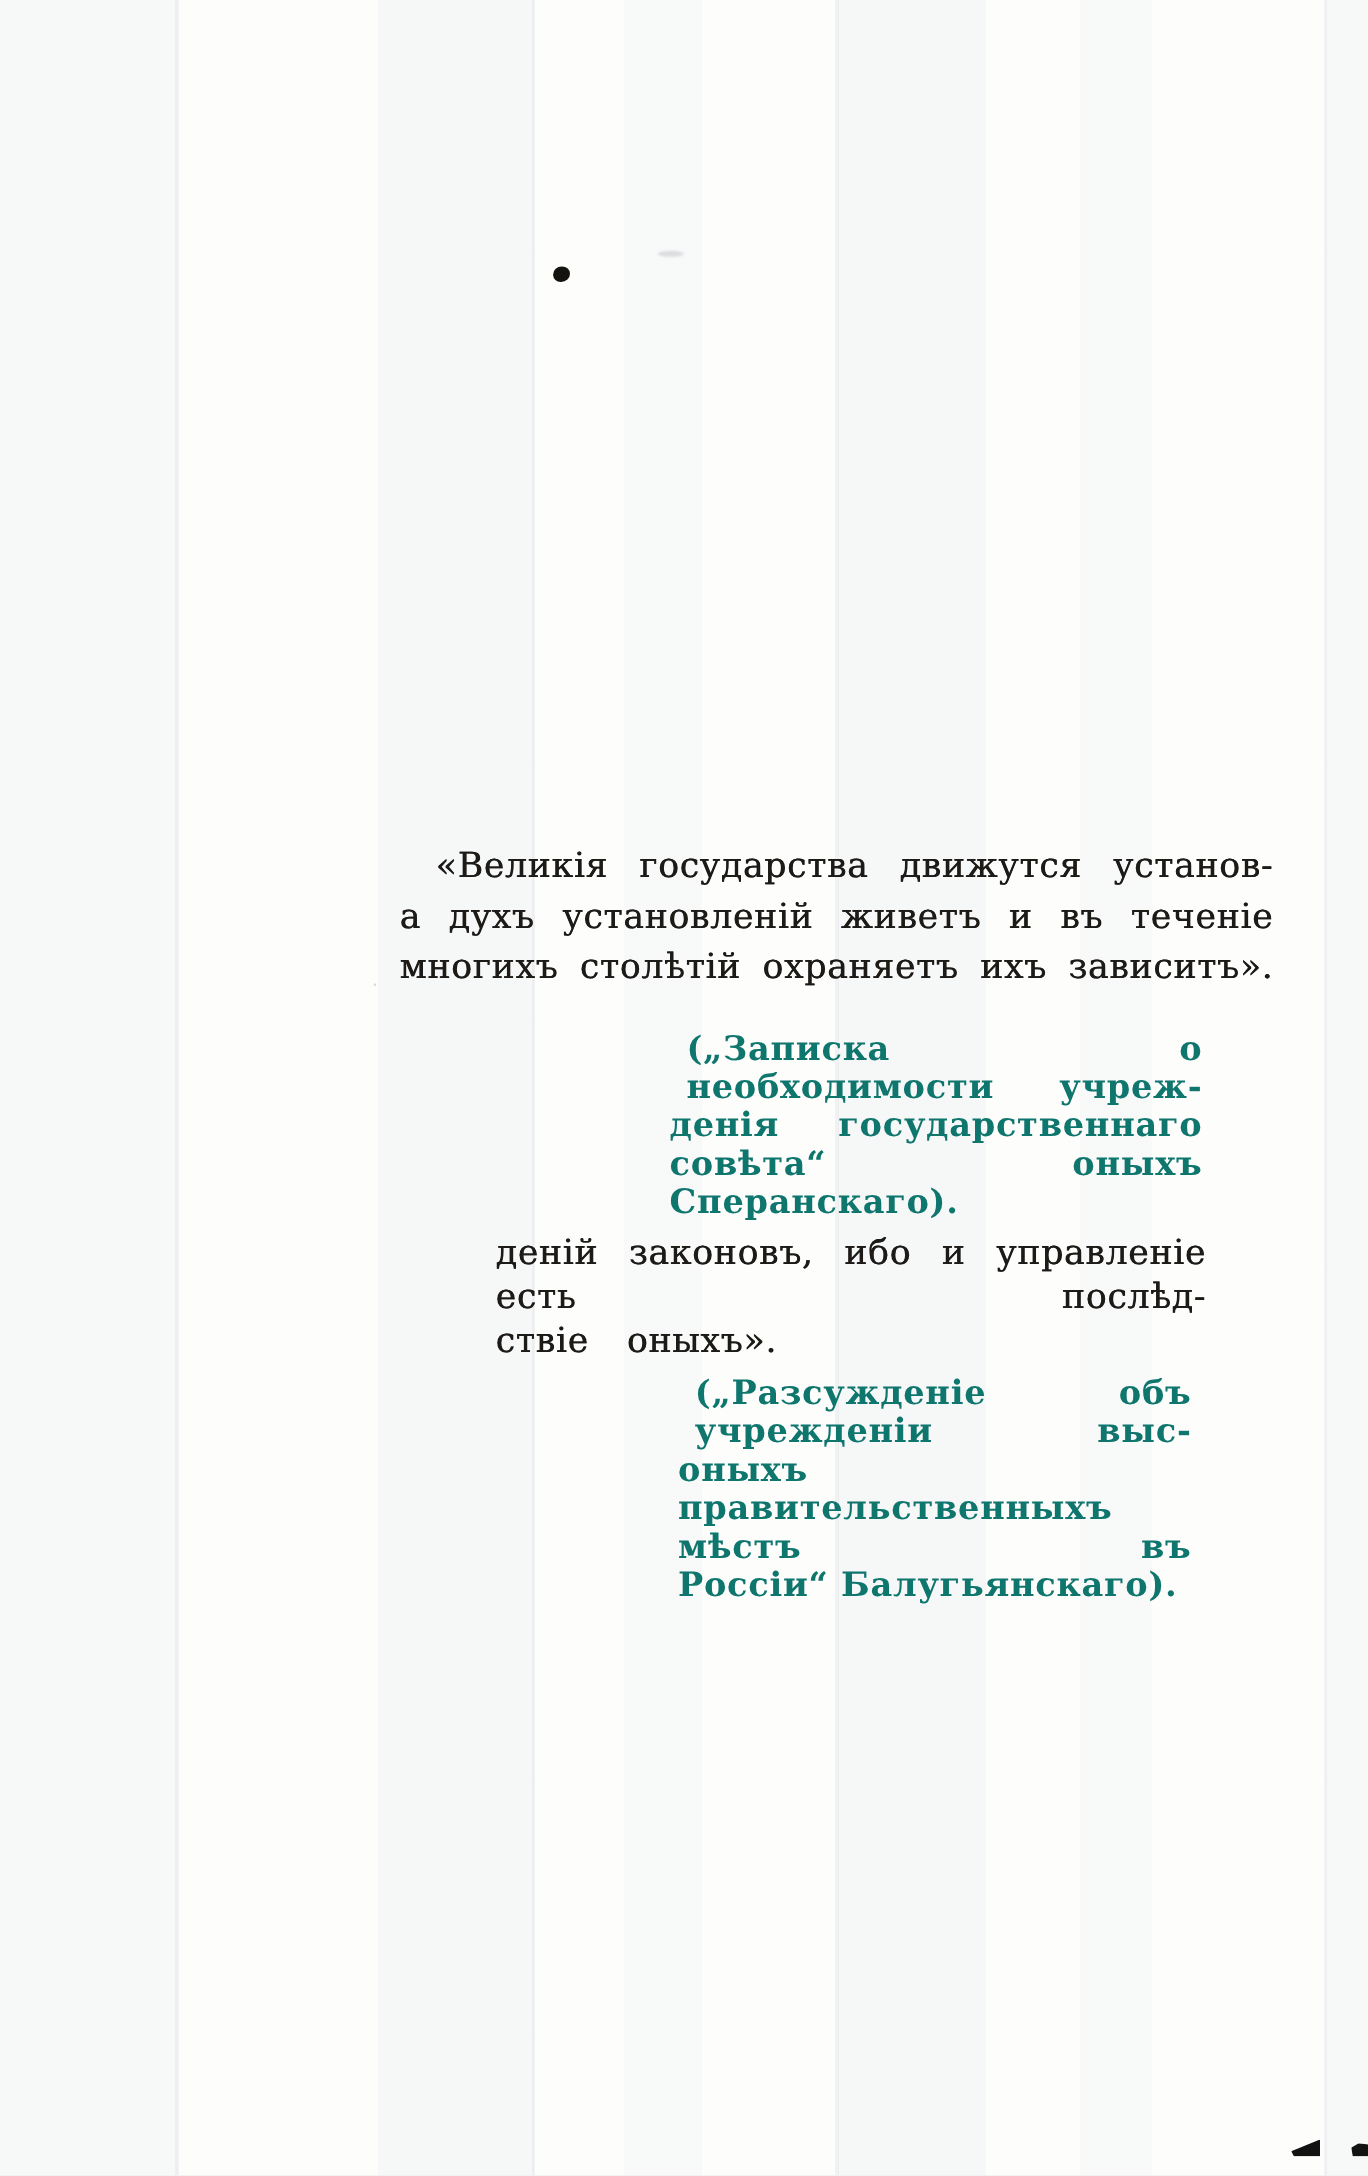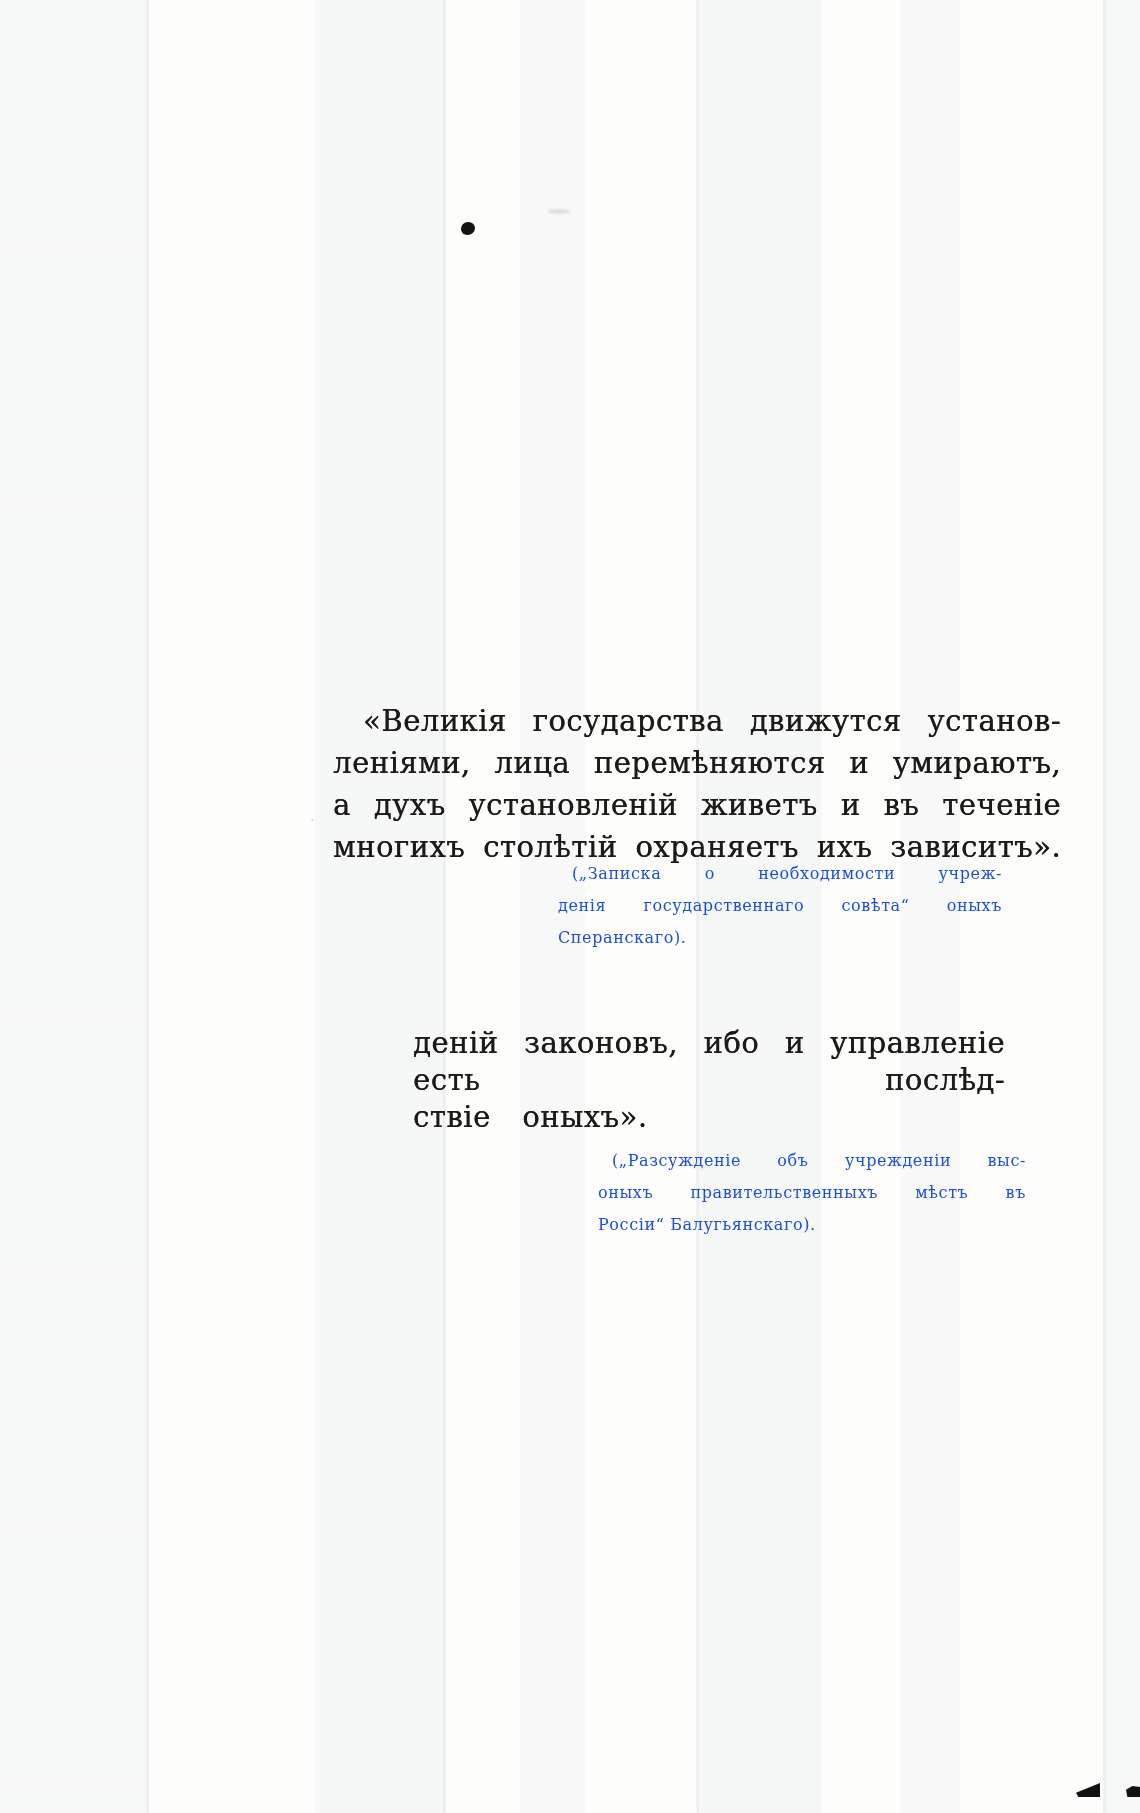--- a/index.html
+++ b/index.html
@@ -57,42 +57,42 @@
   .quote .line.indent { padding-left: 30px; }
   .quote .line.short {
     text-align: center;
     text-align-last: left;
     word-spacing: 22px;
   }
 
   .attribution {
     position: absolute;
     font-style: normal;
-    font-weight: normal;
-    font-size: 16px;
+    font-weight: bold;
+    font-size: 28px;
     letter-spacing: 0.6px;
-    color: #1d4ed8;
+    color: #0f766e;
   }
   .attribution .line {
     display: block;
     width: 100%;
     box-sizing: border-box;
     text-align: justify;
     text-align-last: justify;
   }
   .attribution .line.indent { padding-left: 14px; }
   .attribution .line.last {
     text-align: center;
     text-align-last: left;
   }
 
   #quote-1 { left: 333px; top: 700px; width: 728px; line-height: 42px; }
   #attr-1  { left: 558px; top: 858px; width: 444px; line-height: 32px; }
   #quote-2 { left: 413px; top: 1025px; width: 592px; line-height: 37px; }
-  #attr-2  { left: 598px; top: 1145px; width: 428px; line-height: 32px; }
+  #attr-2  { left: 565px; top: 1145px; width: 428px; line-height: 32px; }
 
   
   .ink-dot {
     position: absolute;
     left: 461px; top: 222px;
     width: 14px; height: 13px;
     background: #151310;
     border-radius: 52% 48% 55% 45%;
   }
   .smudge-a {
@@ -135,21 +135,20 @@
 <div id="page">
 
   <div class="scan-stripes"></div>
 
   <span class="ink-dot"></span>
   <span class="smudge-a"></span>
   <span class="smudge-b">·</span>
 
   <div id="quote-1" class="quote">
     <span class="line indent">«Великія государства движутся установ-</span>
-    <span class="line">леніями, лица перемѣняются и умираютъ,</span>
     <span class="line">а духъ установленій живетъ и въ теченіе</span>
     <span class="line">многихъ столѣтій охраняетъ ихъ зависитъ».</span>
   </div>
 
   <div id="attr-1" class="attribution">
     <span class="line indent">(„Записка о необходимости учреж-</span>
     <span class="line">денія государственнаго совѣта“ оныхъ</span>
     <span class="line last">Сперанскаго).</span>
   </div>
 

